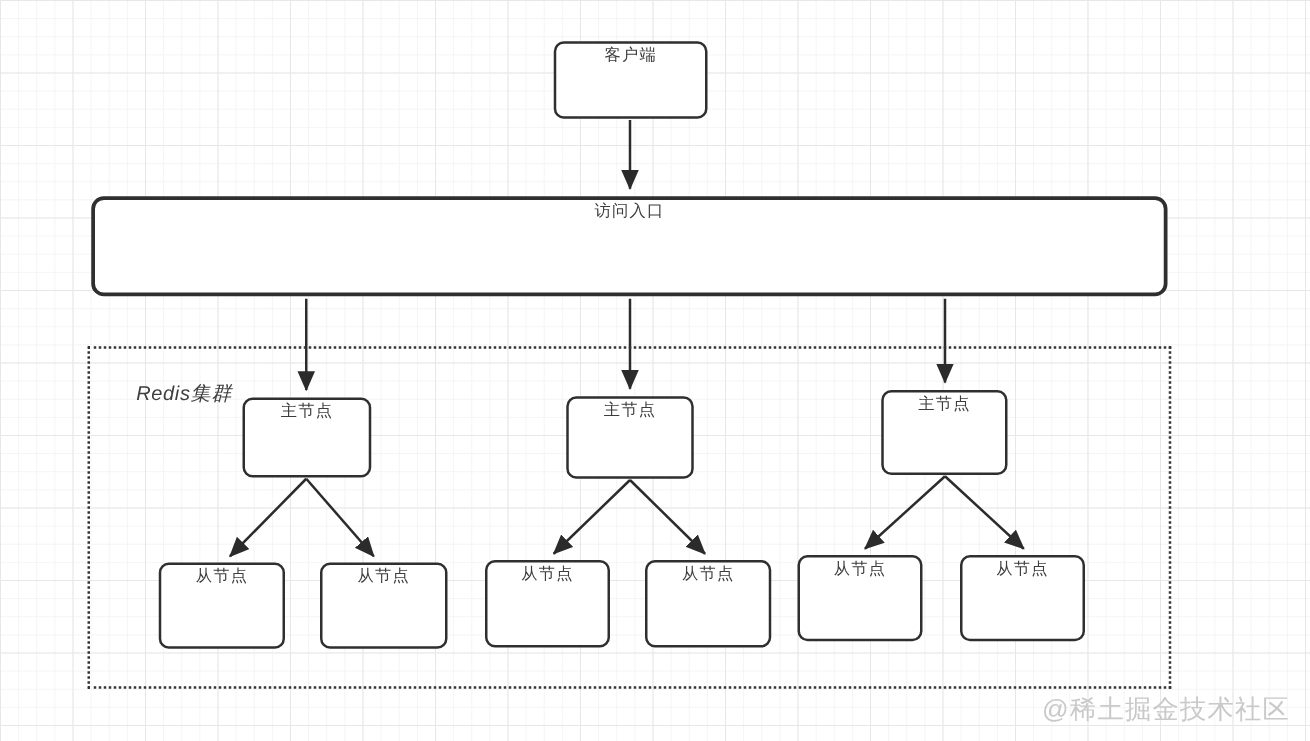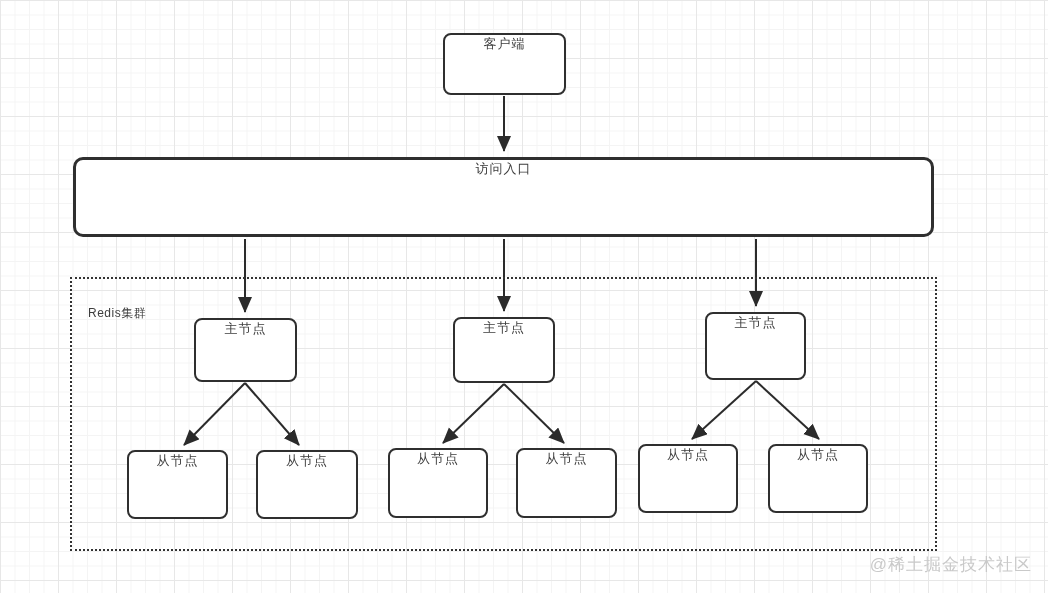--- a/index.html
+++ b/index.html
@@ -54,29 +54,30 @@
   .cluster-box {
     position: absolute;
     left: 70px; top: 277px;
     width: 867px; height: 274px;
     box-sizing: border-box;
     border: 2px dotted #333333;
     background: transparent;
   }
   .cluster-label {
     position: absolute;
-    left: 16px; top: 26px;
-    font-size: 12px;
+    left: 37px; top: 26px;
+    font-size: 16px;
     color: #3d3d3d;
     letter-spacing: 0.5px;
+    font-style: italic;
   }
   .watermark {
     position: absolute;
     right: 16px; top: 553px;
-    font-size: 17px;
+    font-size: 21px;
     color: #c9c9c9;
     letter-spacing: 1px;
   }
 </style>
 </head>
 <body>
 
 <div class="canvas">
 
   <svg class="arrow-layer" viewBox="0 0 1048 593">

